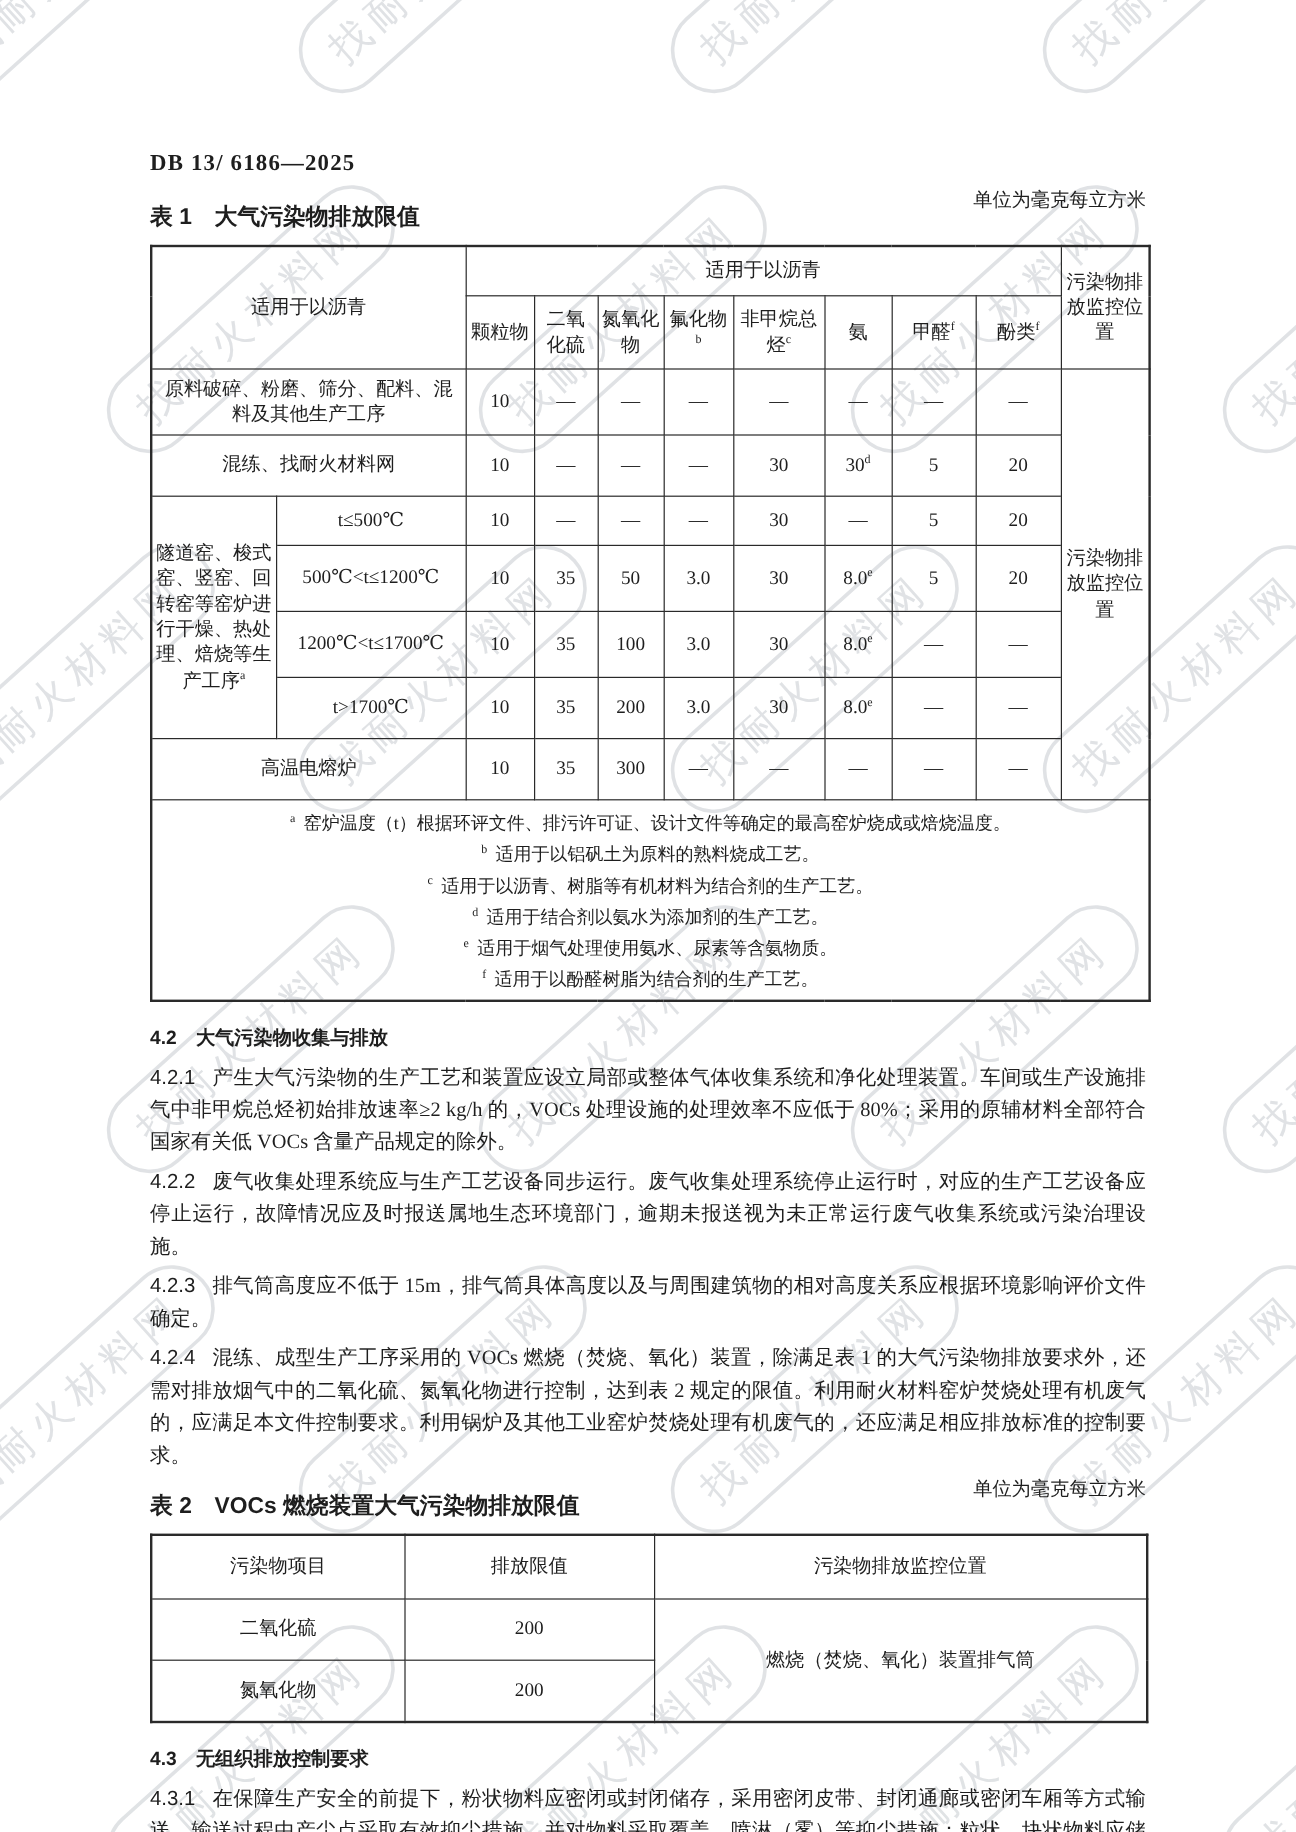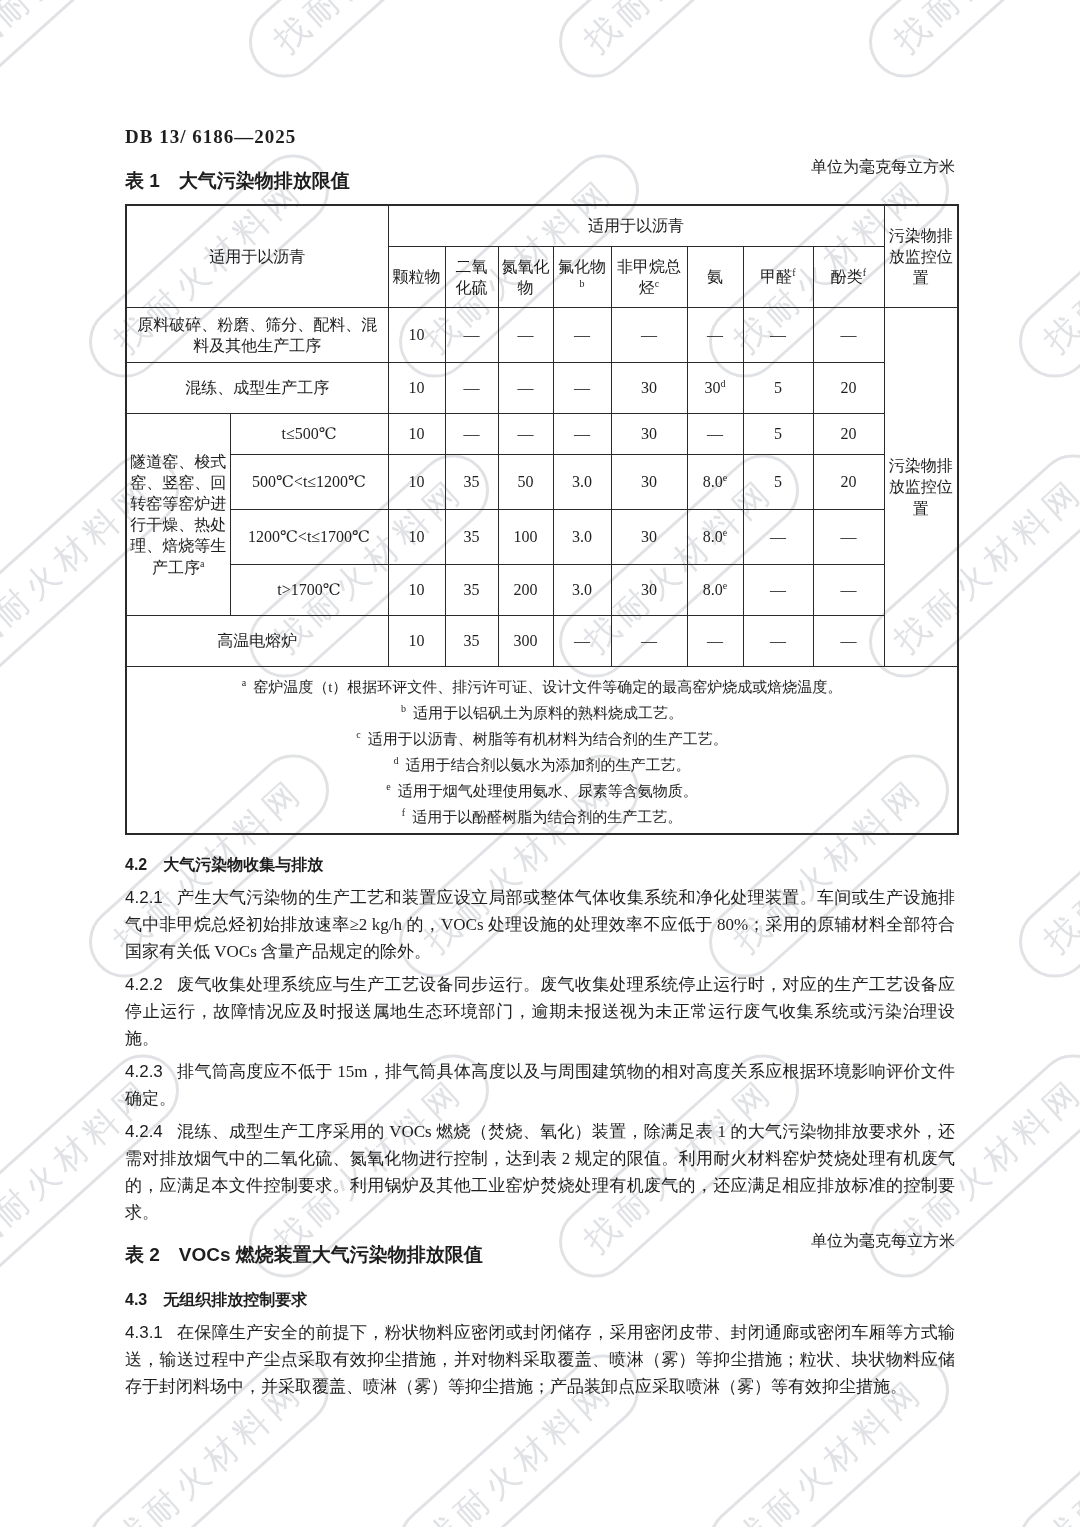--- a/index.html
+++ b/index.html
@@ -134,21 +134,21 @@
         <td><span>—</span><sup></sup></td>
         <td><span>—</span><sup></sup></td>
         <td><span>—</span><sup></sup></td>
         <td><span>—</span><sup></sup></td>
         <td><span>—</span><sup></sup></td>
         <td><span>—</span><sup></sup></td>
         <td rowspan="7">污染物排放监控位置</td>
       </tr>
 
       <tr class="r-mid">
-        <td colspan="2">混练、成型生产工序</td>
+        <td colspan="2">混练、找耐火材料网</td>
         <td><span>10</span><sup></sup></td>
         <td><span>—</span><sup></sup></td>
         <td><span>—</span><sup></sup></td>
         <td><span>—</span><sup></sup></td>
         <td><span>30</span><sup></sup></td>
         <td><span>30</span><sup>d</sup></td>
         <td><span>5</span><sup></sup></td>
         <td><span>20</span><sup></sup></td>
       </tr>
 
@@ -232,20 +232,43 @@
     <p class="clause"><span class="cnum">4.2.1</span><span>产生大气污染物的生产工艺和装置应设立局部或整体气体收集系统和净化处理装置。车间或生产设施排气中非甲烷总烃初始排放速率≥2 kg/h 的，VOCs 处理设施的处理效率不应低于 80%；采用的原辅材料全部符合国家有关低 VOCs 含量产品规定的除外。</span></p>
     <p class="clause"><span class="cnum">4.2.2</span><span>废气收集处理系统应与生产工艺设备同步运行。废气收集处理系统停止运行时，对应的生产工艺设备应停止运行，故障情况应及时报送属地生态环境部门，逾期未报送视为未正常运行废气收集系统或污染治理设施。</span></p>
     <p class="clause"><span class="cnum">4.2.3</span><span>排气筒高度应不低于 15m，排气筒具体高度以及与周围建筑物的相对高度关系应根据环境影响评价文件确定。</span></p>
     <p class="clause"><span class="cnum">4.2.4</span><span>混练、成型生产工序采用的 VOCs 燃烧（焚烧、氧化）装置，除满足表 1 的大气污染物排放要求外，还需对排放烟气中的二氧化硫、氮氧化物进行控制，达到表 2 规定的限值。利用耐火材料窑炉焚烧处理有机废气的，应满足本文件控制要求。利用锅炉及其他工业窑炉焚烧处理有机废气的，还应满足相应排放标准的控制要求。</span></p>
 
     <div class="tbl-title-row" style="margin-top:16px">
       <div class="tbl-title">表 2　VOCs 燃烧装置大气污染物排放限值</div>
       <div class="unit-note">单位为毫克每立方米</div>
     </div>
 
+    <table class="std">
+      <colgroup>
+        <col style="width:211px">
+          <col style="width:208px">
+          <col style="width:411px">
+      </colgroup>
+      <tbody>
+          <tr>
+        <th style="height:42px">污染物项目</th>
+        <th>排放限值</th>
+        <th>污染物排放监控位置</th>
+      </tr>
+      <tr>
+        <td style="height:40px">二氧化硫</td>
+        <td>200</td>
+        <td rowspan="2">燃烧（焚烧、氧化）装置排气筒</td>
+      </tr>
+      <tr>
+        <td style="height:40px">氮氧化物</td>
+        <td>200</td>
+      </tr>
+    </tbody>
+      </table>
 
     <div class="sec-heading">
       <span class="cnum">4.3</span><span>无组织排放控制要求</span>
     </div>
     <p class="clause"><span class="cnum">4.3.1</span><span>在保障生产安全的前提下，粉状物料应密闭或封闭储存，采用密闭皮带、封闭通廊或密闭车厢等方式输送，输送过程中产尘点采取有效抑尘措施，并对物料采取覆盖、喷淋（雾）等抑尘措施；粒状、块状物料应储存于封闭料场中，并采取覆盖、喷淋（雾）等抑尘措施；产品装卸点应采取喷淋（雾）等有效抑尘措施。</span></p>
 
   </div>
 </div>
 
 </body></html>

